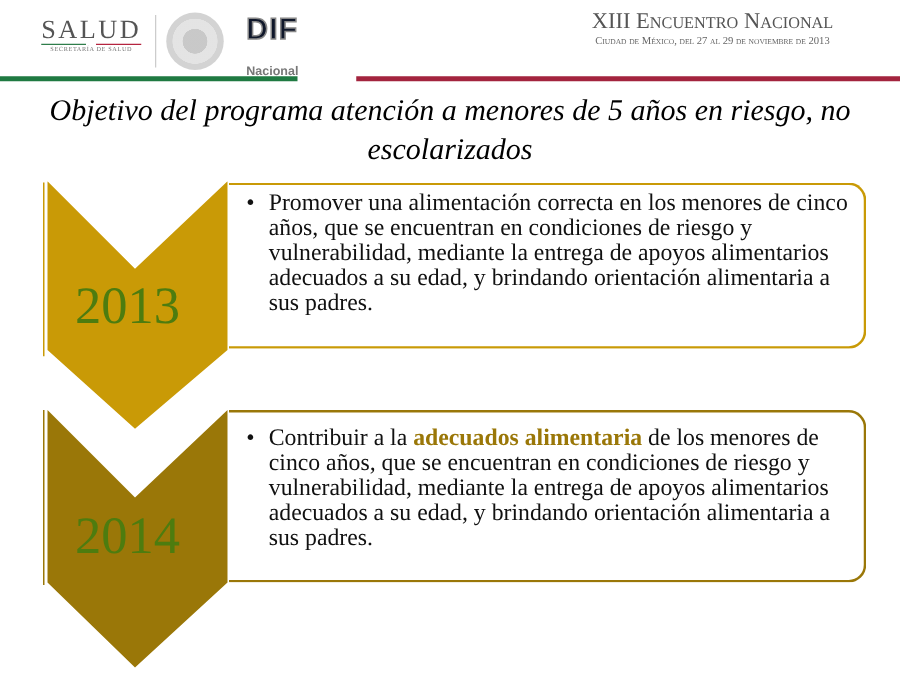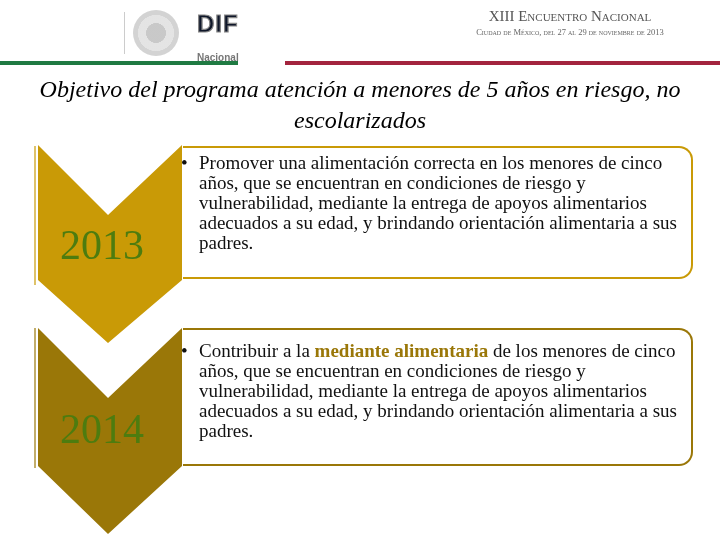--- a/index.html
+++ b/index.html
@@ -8,39 +8,44 @@
   .logo-salud { position: absolute; left: 33px; top: 12px; width: 80px; text-align: center; }
   .logo-salud .name { font-family: "Liberation Serif", serif; font-size: 21px; letter-spacing: 2px; color: #555; line-height: 22px; }
   .logo-salud .rule { height: 1px; background: linear-gradient(to right, #2e7d4a 0 45%, #fff 45% 55%, #b5243f 55% 100%); margin: 1px 0 2px; }
   .logo-salud .sub { font-size: 5px; color: #777; letter-spacing: 0.5px; }
   .vsep { position: absolute; left: 124px; top: 12px; width: 1px; height: 42px; background: #ccc; }
   .seal { position: absolute; left: 133px; top: 10px; width: 46px; height: 46px; border-radius: 50%; background: radial-gradient(circle, #bbb 0 30%, #ddd 31% 55%, #c8c8c8 56% 100%); opacity: 0.8; }
   .logo-dif { position: absolute; left: 197px; top: 12px; text-align: left; }
   .logo-dif .mark { font-family: "Liberation Sans", sans-serif; font-weight: bold; font-size: 24px; color: #0f172a; -webkit-text-stroke: 1.2px #888; letter-spacing: 1px; line-height: 24px; }
   .logo-dif .nac { font-family: "Liberation Sans", sans-serif; font-weight: bold; font-size: 10px; color: #777; margin-top: 16px; }
   .event { position: absolute; left: 420px; top: 8px; width: 300px; text-align: center; color: #555; font-variant: small-caps; }
-  .event .l1 { font-size: 15px; line-height: 16px; }
+  .event .l1 { font-size: 18px; line-height: 16px; }
   .event .l2 { font-size: 13px; line-height: 17px; }
   .event .l3 { font-size: 8.5px; line-height: 16px; color: #666; }
   .bar-green { position: absolute; left: 0; top: 61px; width: 238px; height: 4px; background: #1f7a42; }
   .bar-red { position: absolute; left: 285px; top: 61px; width: 435px; height: 4px; background: #a3243e; }
   .title { position: absolute; left: 20px; top: 74px; width: 680px; text-align: center; font-style: italic; font-size: 24px; line-height: 31px; color: #000000; }
   .chev { position: absolute; }
   .chev svg { display: block; }
   .year { position: absolute; color: #4d7c0f; font-size: 42px; font-family: "Liberation Serif", serif; }
   .box { position: absolute; background: #fff; border: 2px solid #c99a06; border-left: none; border-radius: 0 14px 14px 0; box-sizing: border-box; }
   .box.dark { border-color: #9a7708; }
-  .box p { margin: 0; font-size: 19px; line-height: 20px; color: #111; padding-left: 16px; text-indent: -18px; }
+  .box p { margin: 0; font-size: 19px; line-height: 20px; color: #111; padding-left: 32px; text-indent: -18px; }
   .bullet { display: inline-block; width: 18px; text-indent: 0; }
   .hl { color: #9a7708; font-weight: bold; }
 </style>
 </head>
 <body>
 
 <div class="header">
+  <div class="logo-salud">
+    <div class="name">SALUD</div>
+    <div class="rule"></div>
+    <div class="sub">SECRETARÍA DE SALUD</div>
+  </div>
   <div class="vsep"></div>
   <div class="seal"></div>
   <div class="logo-dif">
     <div class="mark">DIF</div>
     <div class="nac">Nacional</div>
   </div>
   <div class="event">
     <div class="l1">XIII Encuentro Nacional</div>
     <div class="l3">Ciudad de México, del 27 al 29 de noviembre de 2013</div>
   </div>
@@ -64,14 +69,14 @@
 
 <div class="chev" style="left:34px; top:328px;">
   <svg width="152" height="210" viewBox="0 0 152 210">
     <line x1="1" y1="0" x2="1" y2="140" stroke="#9a7708" stroke-width="1.2"></line>
     <polygon points="4,0 74,70 148,0 148,138 74,206 4,138" fill="#9a7708"></polygon>
   </svg>
 </div>
 <div class="year" style="left:60px; top:405px;">2014</div>
 
 <div class="box dark" style="left:183px; top:328px; width:510px; height:138px; padding-top:11px;">
-  <p><span class="bullet">•</span><span>Contribuir a la </span><span class="hl">mediante alimentaria</span><span> de los menores de cinco años, que se encuentran en condiciones de riesgo y vulnerabilidad, mediante la entrega de apoyos alimentarios adecuados a su edad, y brindando orientación alimentaria a sus padres.</span></p>
+  <p><span class="bullet">•</span><span>Contribuir a la </span><span class="hl">adecuados alimentaria</span><span> de los menores de cinco años, que se encuentran en condiciones de riesgo y vulnerabilidad, mediante la entrega de apoyos alimentarios adecuados a su edad, y brindando orientación alimentaria a sus padres.</span></p>
 </div>
 
 </body></html>

